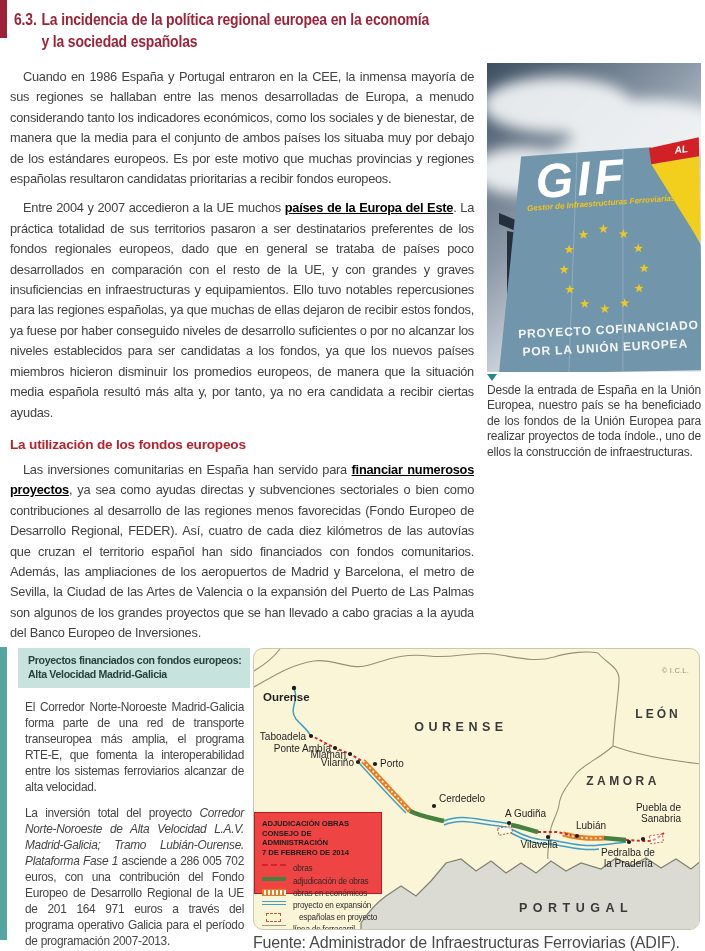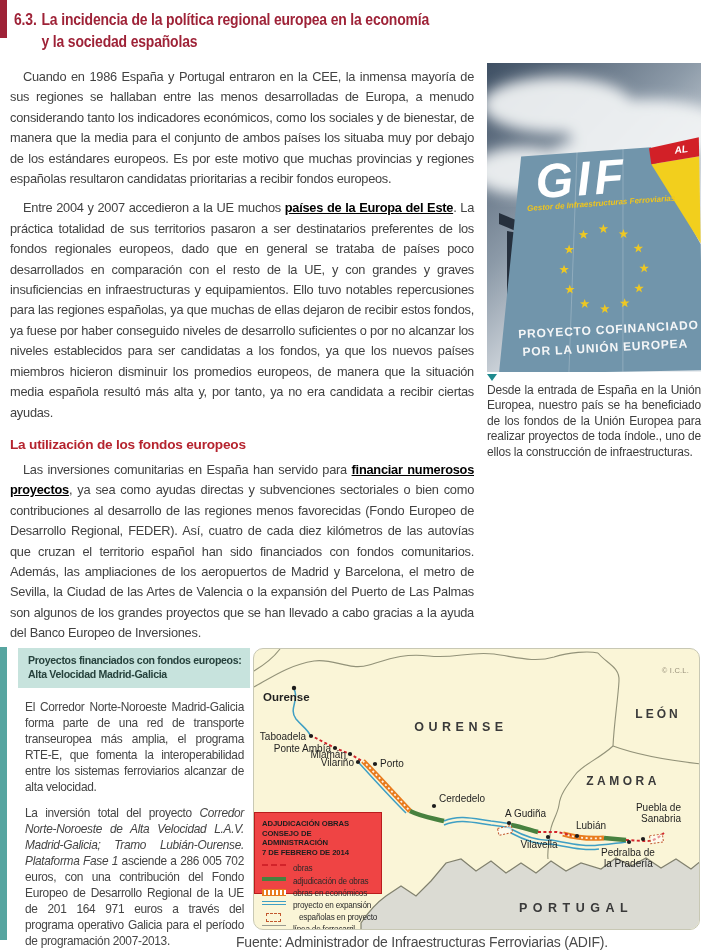--- a/index.html
+++ b/index.html
@@ -48,21 +48,21 @@
   .legend-row{display:flex;align-items:flex-start;margin-top:4.2px;height:8px;}
   .legend-row .sw{width:24px;margin-right:7px;flex:0 0 24px;}
   .legend-row .lb{font-size:8.2px;color:#2A2A2A;letter-spacing:-.2px;white-space:nowrap;}
   .sw-obras{height:0;border-top:2px dashed #D2232A;}
   .sw-adj{height:4px;background:#47813F;}
   .sw-lic{height:5px;background:repeating-linear-gradient(90deg,#E87C1F 0 2.5px,#fff 2.5px 4px);border-top:1px solid #E87C1F;border-bottom:1px solid #E87C1F;}
   .sw-red{height:4px;border-top:1.4px solid #3F9FC4;border-bottom:1.4px solid #3F9FC4;box-sizing:border-box;}
   .sw-est{width:13px !important;flex:0 0 13px !important;height:7px;border:1px dashed #C2572E;margin-right:18px !important;margin-left:4px;}
   .sw-fer{height:0;border-top:1.3px solid #9A9A8F;}
   .map-copy{position:absolute;right:10px;top:17px;font-size:7.5px;color:#99917B;letter-spacing:.2px;}
-  .source{position:absolute;left:236px;top:934px;font-size:14px;color:#4A4A4A;letter-spacing:-.2px;}
+  .source{position:absolute;left:253px;top:934px;font-size:16px;color:#4A4A4A;letter-spacing:-.2px;}
 </style>
 </head>
 <body>
 
 <div class="corner-strip"></div>
 
 <div class="heading">
   <span>6.3.</span>
   <span><span>La incidencia de la política regional europea en la economía</span><br><span>y la sociedad españolas</span></span>
 </div>

